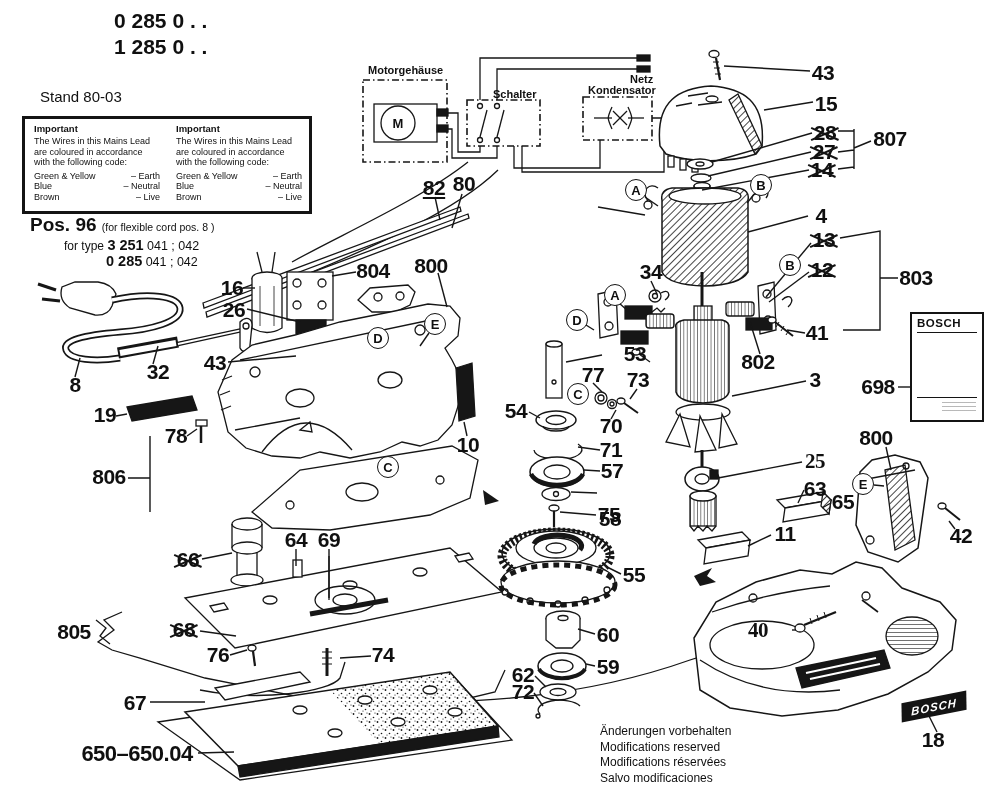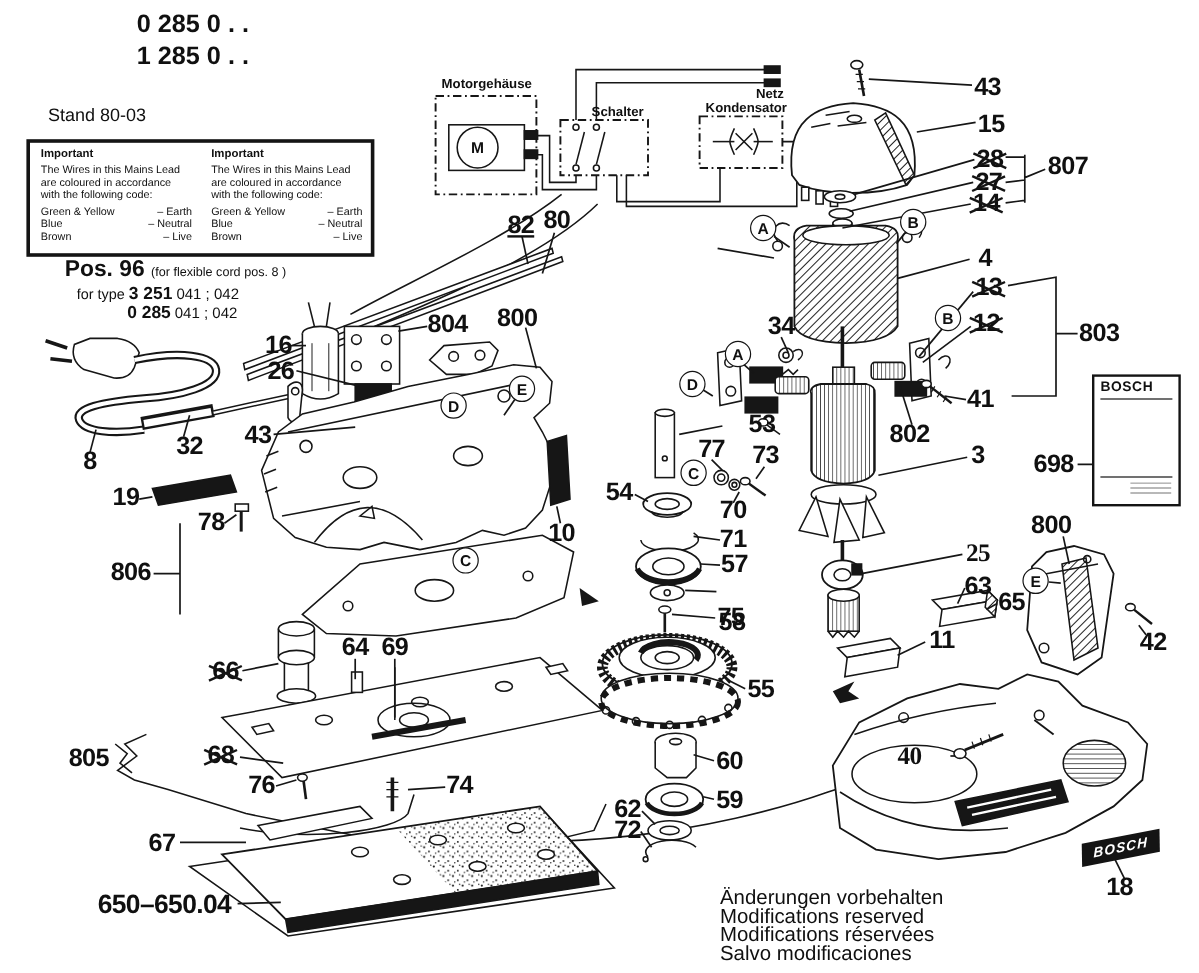--- a/index.html
+++ b/index.html
@@ -17,37 +17,37 @@
   .important-box{left:22px;top:116px;width:284px;height:92px;border:3px solid #141414;
                  display:flex;background:#fff;z-index:3;position:absolute;}
   .imp-col{width:50%;padding:4px 7px 0 9px;box-sizing:border-box;}
   .imp-title{font-size:9.5px;font-weight:700;margin-bottom:2px;}
   .imp-body{font-size:9px;line-height:10.5px;}
   .imp-codes{margin-top:3px;font-size:9px;line-height:10.5px;}
   .imp-row{display:flex;justify-content:space-between;}
 
   
   .pos96{left:30px;top:214px;z-index:3;position:absolute;}
-  .pos96-l1{font-size:19px;font-weight:700;margin-left:24px;}
+  .pos96-l1{font-size:19px;font-weight:700;}
   .pos96-note{font-size:10.5px;font-weight:400;}
   .pos96-l2{font-size:12px;margin:1px 0 0 34px;}
   .pos96-l3{font-size:12px;margin-left:76px;}
   .numb{font-weight:700;font-size:14.5px;}
   .numr{font-size:12.5px;}
 
   
   .wl{font-size:11px;font-weight:700;}
 
   
   .fuer{left:478px;top:176px;z-index:3;position:absolute;font-size:13px;}
   .fuer b{font-size:14.5px;}
   .fuer-l2{margin-left:46px;}
 
   
-  .footer{left:600px;top:724px;font-size:17px;line-height:15.5px;margin-top:16px;}
+  .footer{left:600px;top:724px;font-size:12px;line-height:15.5px;}
 
   
   .plate{left:910px;top:312px;width:74px;height:110px;border:2px solid #141414;background:#fff;
          z-index:3;position:absolute;box-sizing:border-box;padding:3px 5px;}
   .plate-brand{font-size:11.5px;font-weight:700;letter-spacing:.5px;}
   .plate-line{border-top:1.5px solid #141414;margin-top:3px;}
   .plate-line2{border-top:1.5px solid #141414;position:absolute;left:5px;right:5px;bottom:22px;}
   .plate-smudge{position:absolute;right:6px;bottom:8px;width:34px;height:10px;
     background:repeating-linear-gradient(#9a9a9a 0 1.5px,transparent 1.5px 4px);opacity:.7;}
 

